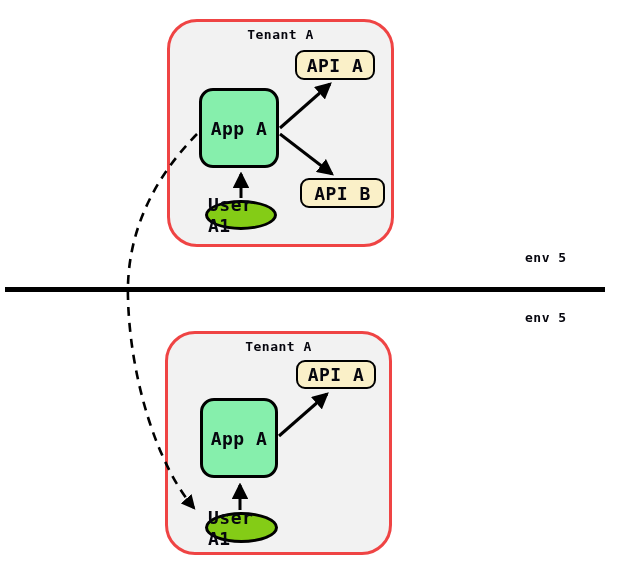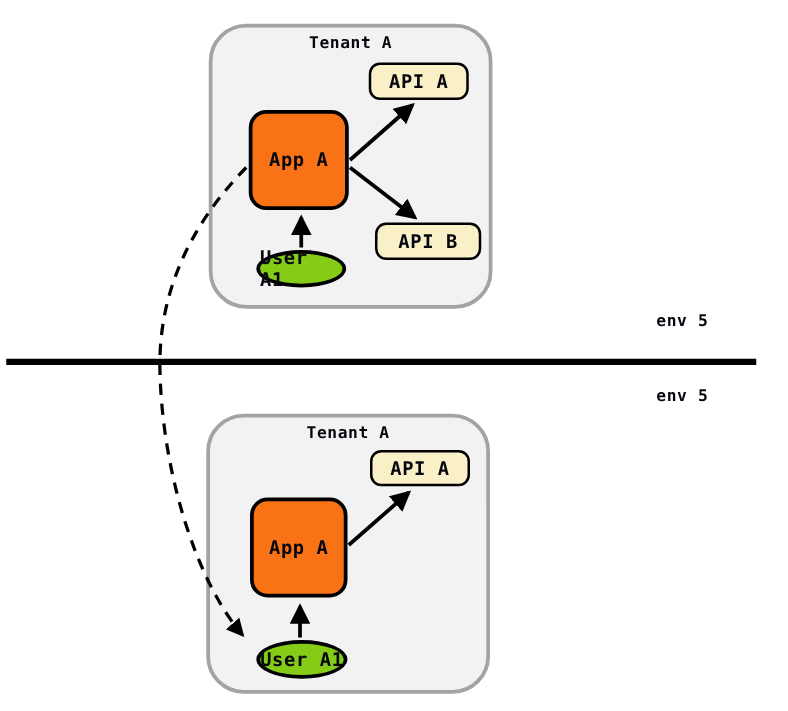--- a/index.html
+++ b/index.html
@@ -11,49 +11,49 @@
   .canvas {
     position: relative;
     width: 630px;
     height: 569px;
     background: #ffffff;
     overflow: hidden;
   }
   .tenant {
     position: absolute;
     background: #f2f2f2;
-    border: 3px solid #a3a3a3;
+    border: 3px solid #ef4444;
     border-radius: 30px;
     box-sizing: border-box;
     z-index: 1;
   }
   .tenant-label {
     position: absolute;
     width: 100%;
     top: 5px;
     text-align: center;
     font-size: 13px;
     font-weight: bold;
     color: #06060e;
     letter-spacing: 0.5px;
   }
   .node {
     position: absolute;
     box-sizing: border-box;
     display: flex;
     align-items: center;
     justify-content: center;
-    font-size: 15px;
+    font-size: 18px;
     font-weight: bold;
     color: #06060e;
     letter-spacing: 0.5px;
     z-index: 2;
   }
   .node-app {
-    background: #f97316;
+    background: #86efac;
     border: 3px solid #000000;
     border-radius: 14px;
   }
   .node-api {
     background: #faf0c8;
     border: 2.5px solid #000000;
     border-radius: 9px;
   }
   .node-user {
     background: #84cc16;

